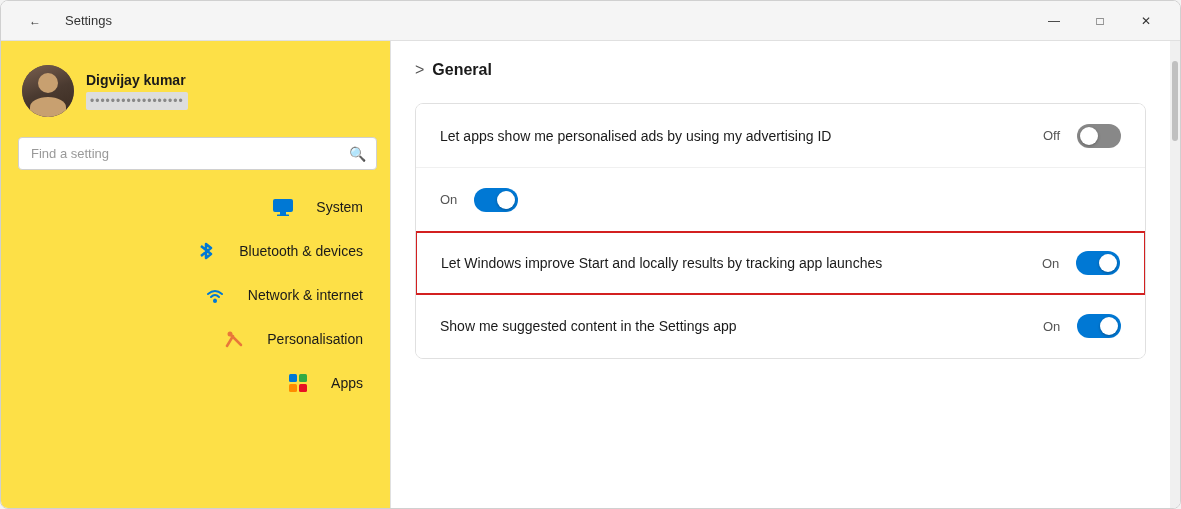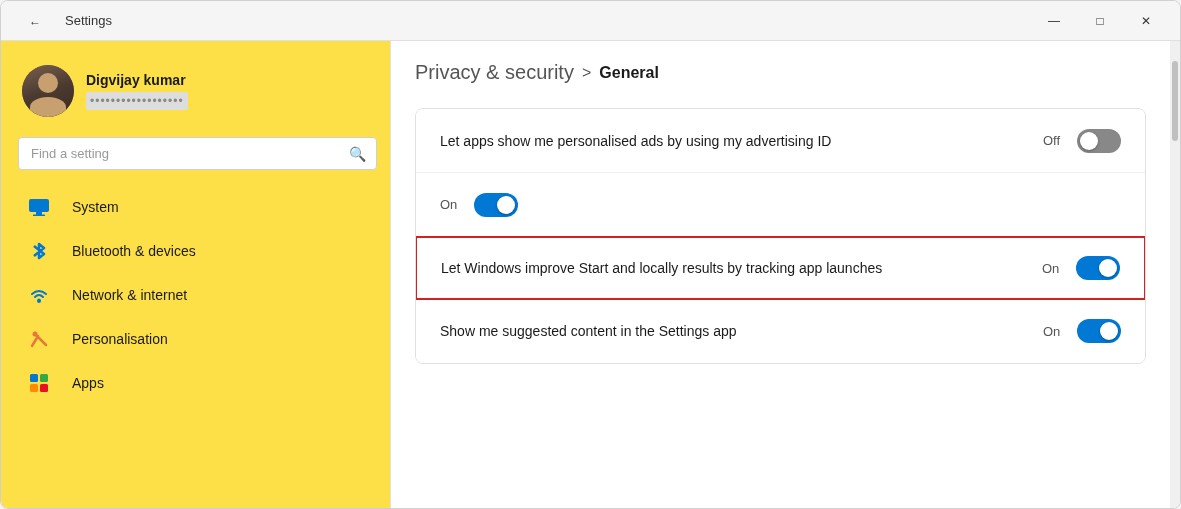--- a/index.html
+++ b/index.html
@@ -171,20 +171,21 @@
     .nav-item {
       display: flex;
       align-items: center;
       gap: 22px;
       padding: 10px 16px;
       cursor: pointer;
       border-radius: 4px;
       margin: 0 6px;
       font-size: 14px;
       color: #1a1a1a;
+      justify-content: flex-end;
     }
     .nav-icon {
       width: 22px;
       height: 22px;
       display: flex;
       align-items: center;
       justify-content: center;
       flex-shrink: 0;
     }
 
@@ -397,21 +398,20 @@
               <rect x="11" y="11" width="8" height="8" rx="1.5" fill="#e81123"></rect>
             </svg>
           </div>
           <span>Apps</span>
         </div>
       </nav>
     </div>
 
     <div class="content">
       <div class="breadcrumb">
-        <span class="breadcrumb-parent">Privacy &amp; security</span>
         <span class="breadcrumb-separator">&gt;</span>
         <span class="breadcrumb-current">General</span>
       </div>
 
       <div class="settings-list">
 
         <div class="setting-row">
           <span class="setting-label">Let apps show me personalised ads by using my advertising ID</span>
           <div class="setting-control">
             <span class="toggle-label">Off</span>

